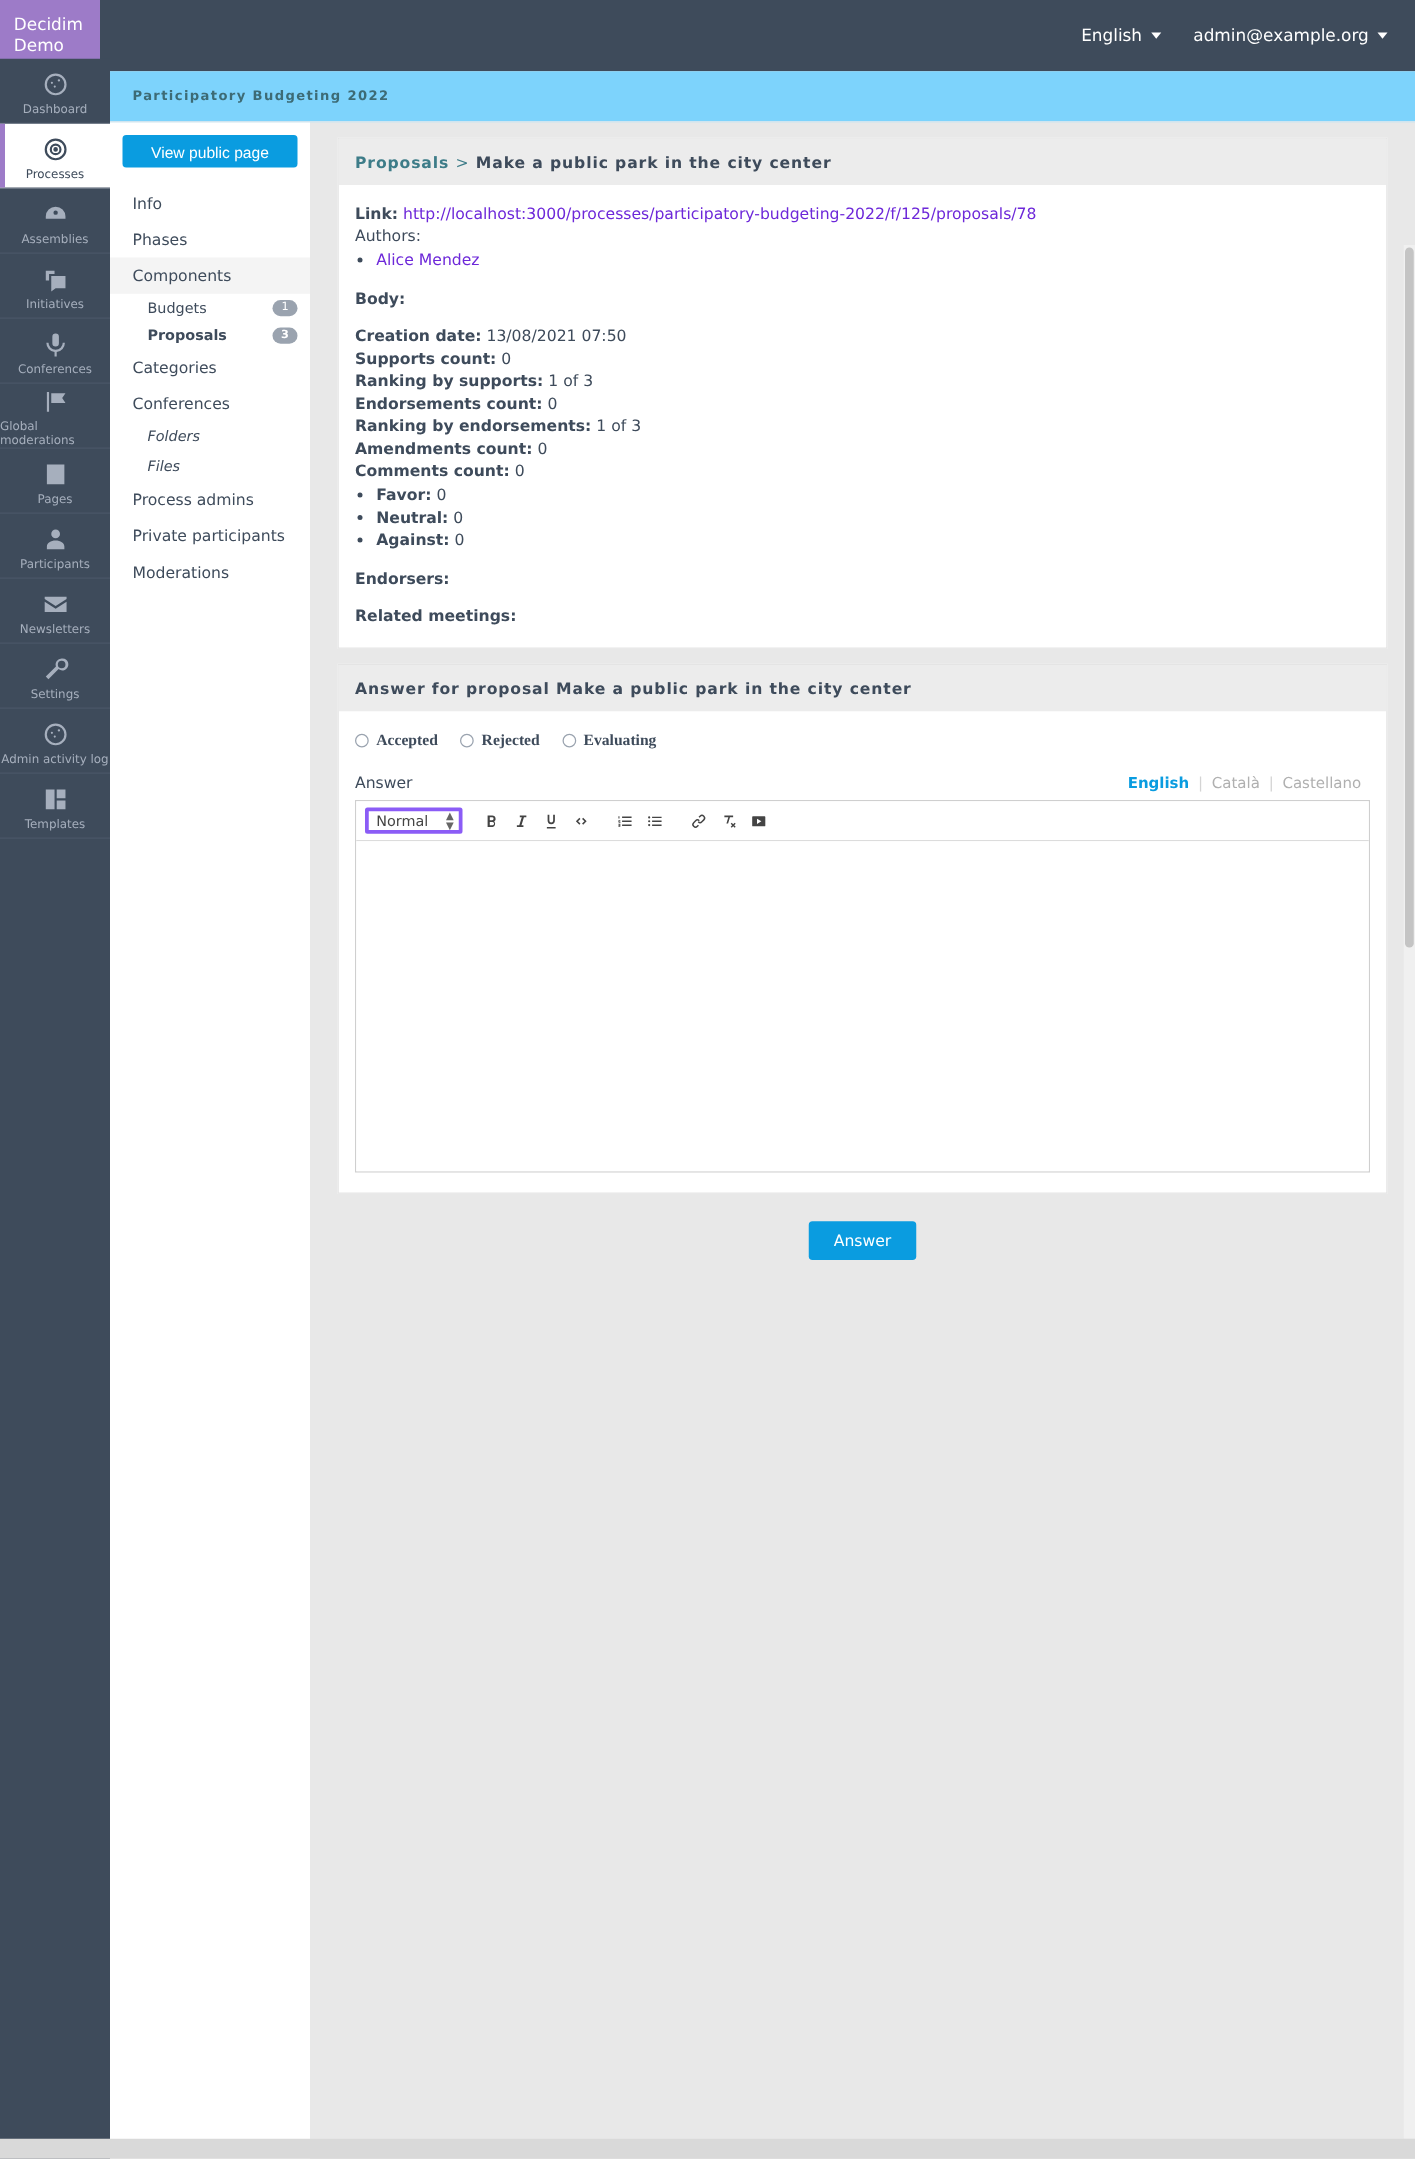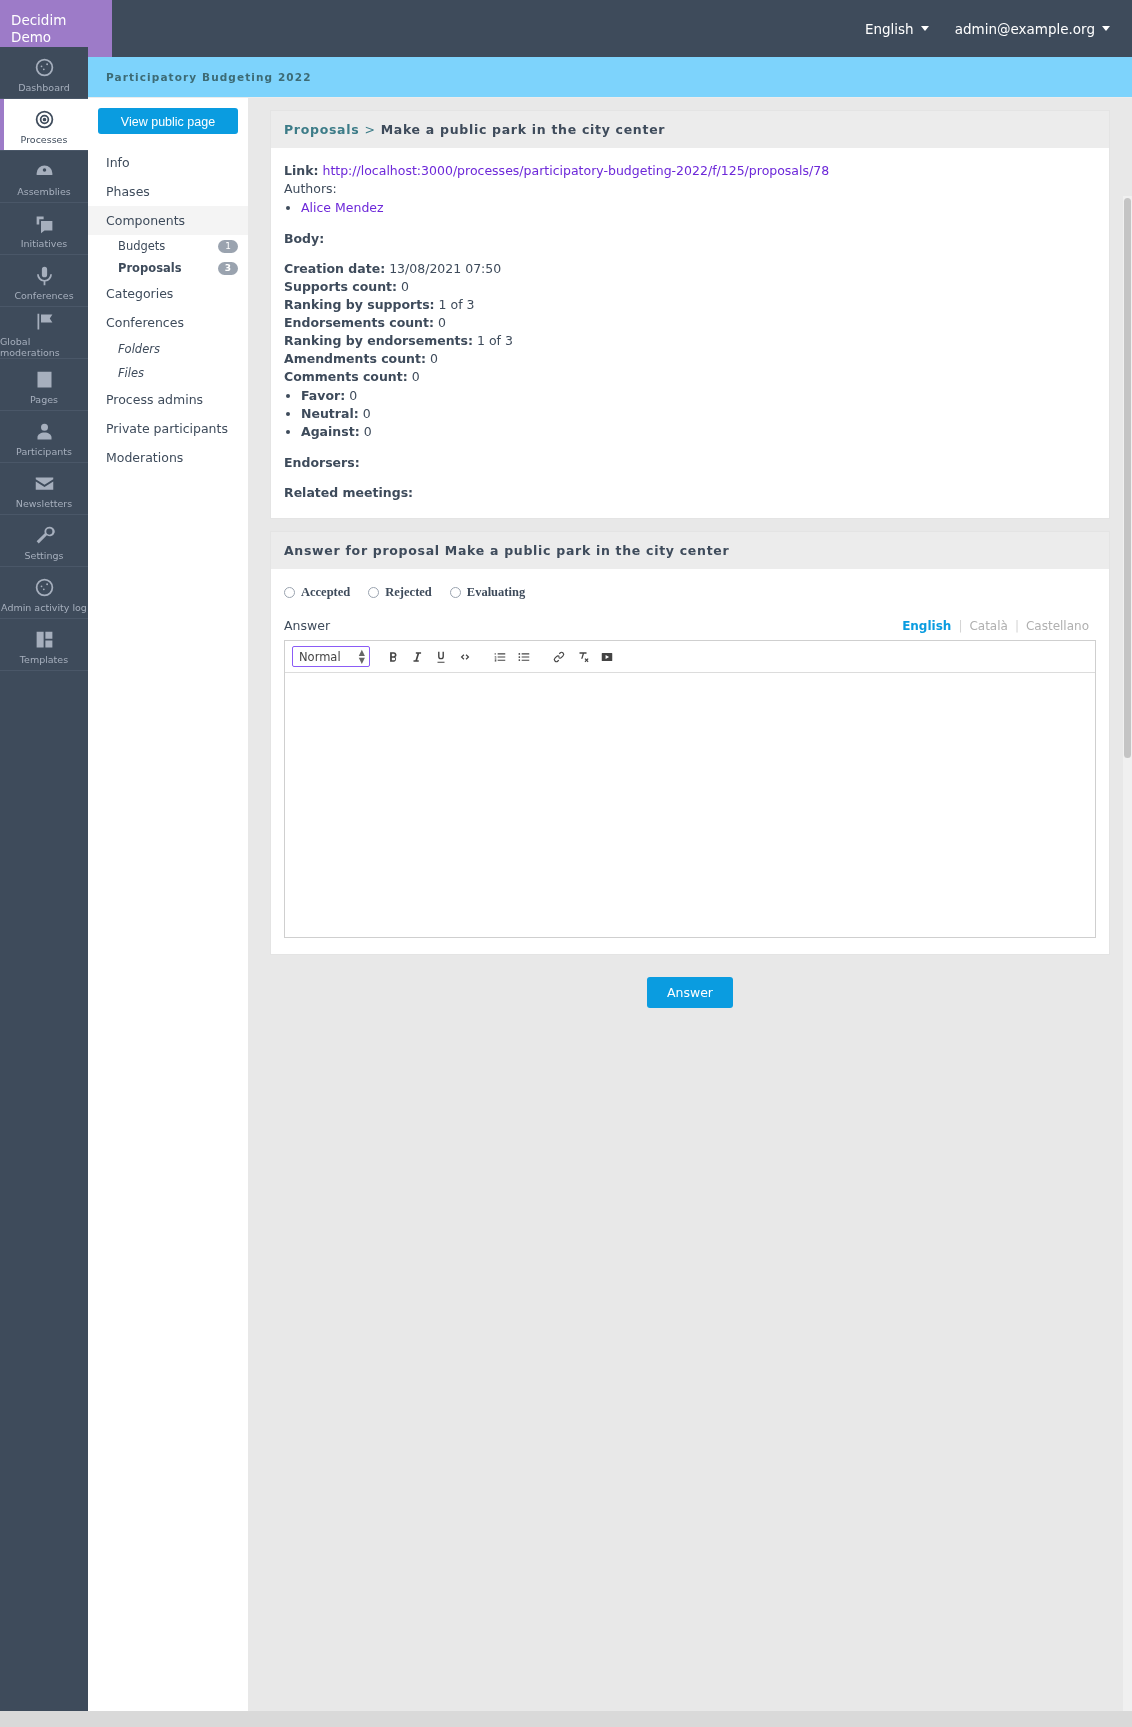--- a/index.html
+++ b/index.html
@@ -13,21 +13,21 @@
     overflow: hidden;
   }
 
   
   .topbar {
     position: absolute; left: 0; top: 0; width: 1132px; height: 57px;
     background: #3e4b5b;
     display: flex; align-items: stretch;
   }
   .brand {
-    width: 112px; background: #9d7bc8; color: #fff;
+    width: 80px; background: #9d7bc8; color: #fff;
     display: flex; flex-direction: column; justify-content: center;
     padding-left: 11px; font-size: 13.5px; line-height: 17px;
   }
   .topbar-right {
     margin-left: auto; display: flex; align-items: center;
     gap: 26px; padding-right: 22px; color: #fff; font-size: 13.5px;
   }
   .topbar-item { display: flex; align-items: center; gap: 7px; cursor: pointer; }
   .caret {
     width: 0; height: 0; border-left: 4.5px solid transparent;
@@ -152,21 +152,21 @@
   .locales span.active { color: #0a9ce0; font-weight: bold; }
   .locales .divider { color: #d4d4d4; padding: 0; }
 
   
   .editor { border: 1px solid #cfcfcf; background: #fff; }
   .editor-toolbar {
     display: flex; align-items: center; gap: 2px;
     padding: 5px 7px; border-bottom: 1px solid #dcdcdc; background: #fff;
   }
   .tb-select {
-    display: flex; align-items: center; border: 1px solid #8b5cf6; border-radius: 2px;
+    display: flex; align-items: center; border: 3px solid #8b5cf6; border-radius: 2px;
     height: 21px; padding: 0 4px 0 6px; font-size: 11.5px; color: #444;
     margin-right: 10px; min-width: 78px; cursor: pointer; background: #fff;
   }
   .tb-select .updown { margin-left: auto; font-size: 8px; line-height: 8px; color: #666; }
   .tb-btn {
     width: 22px; height: 21px; display: flex; align-items: center; justify-content: center;
     cursor: pointer; color: #444;
   }
   .tb-btn svg { width: 14px; height: 14px; fill: #444; }
   .tb-gap { width: 9px; }

